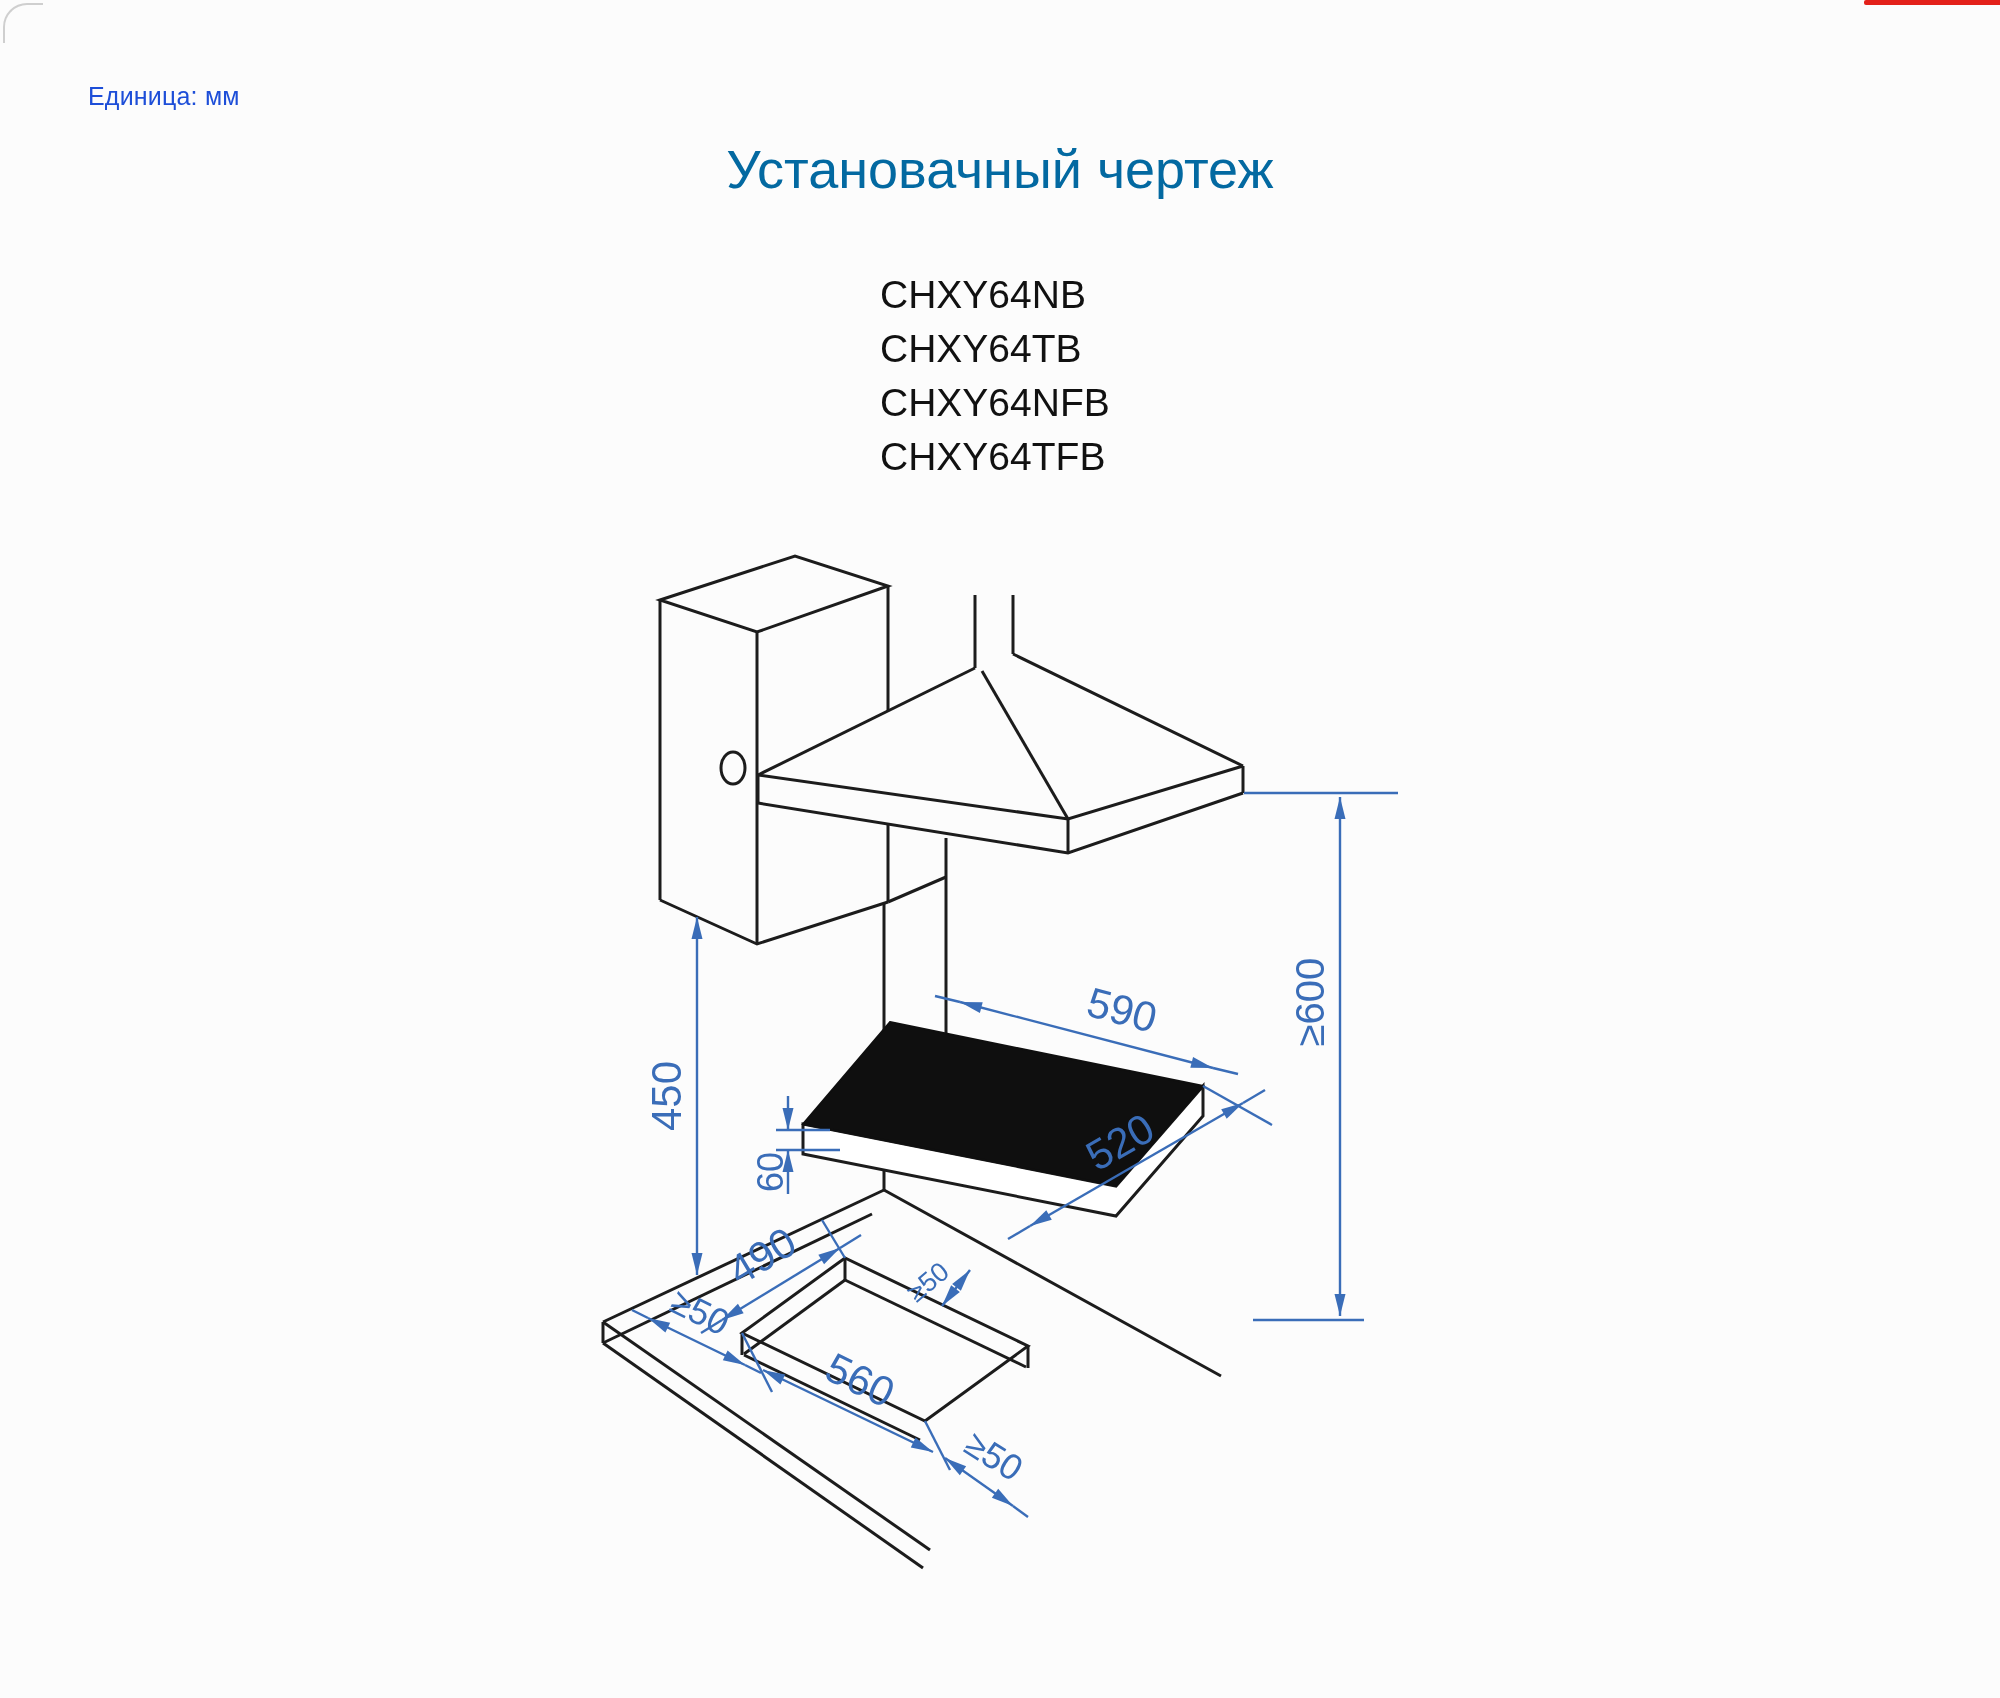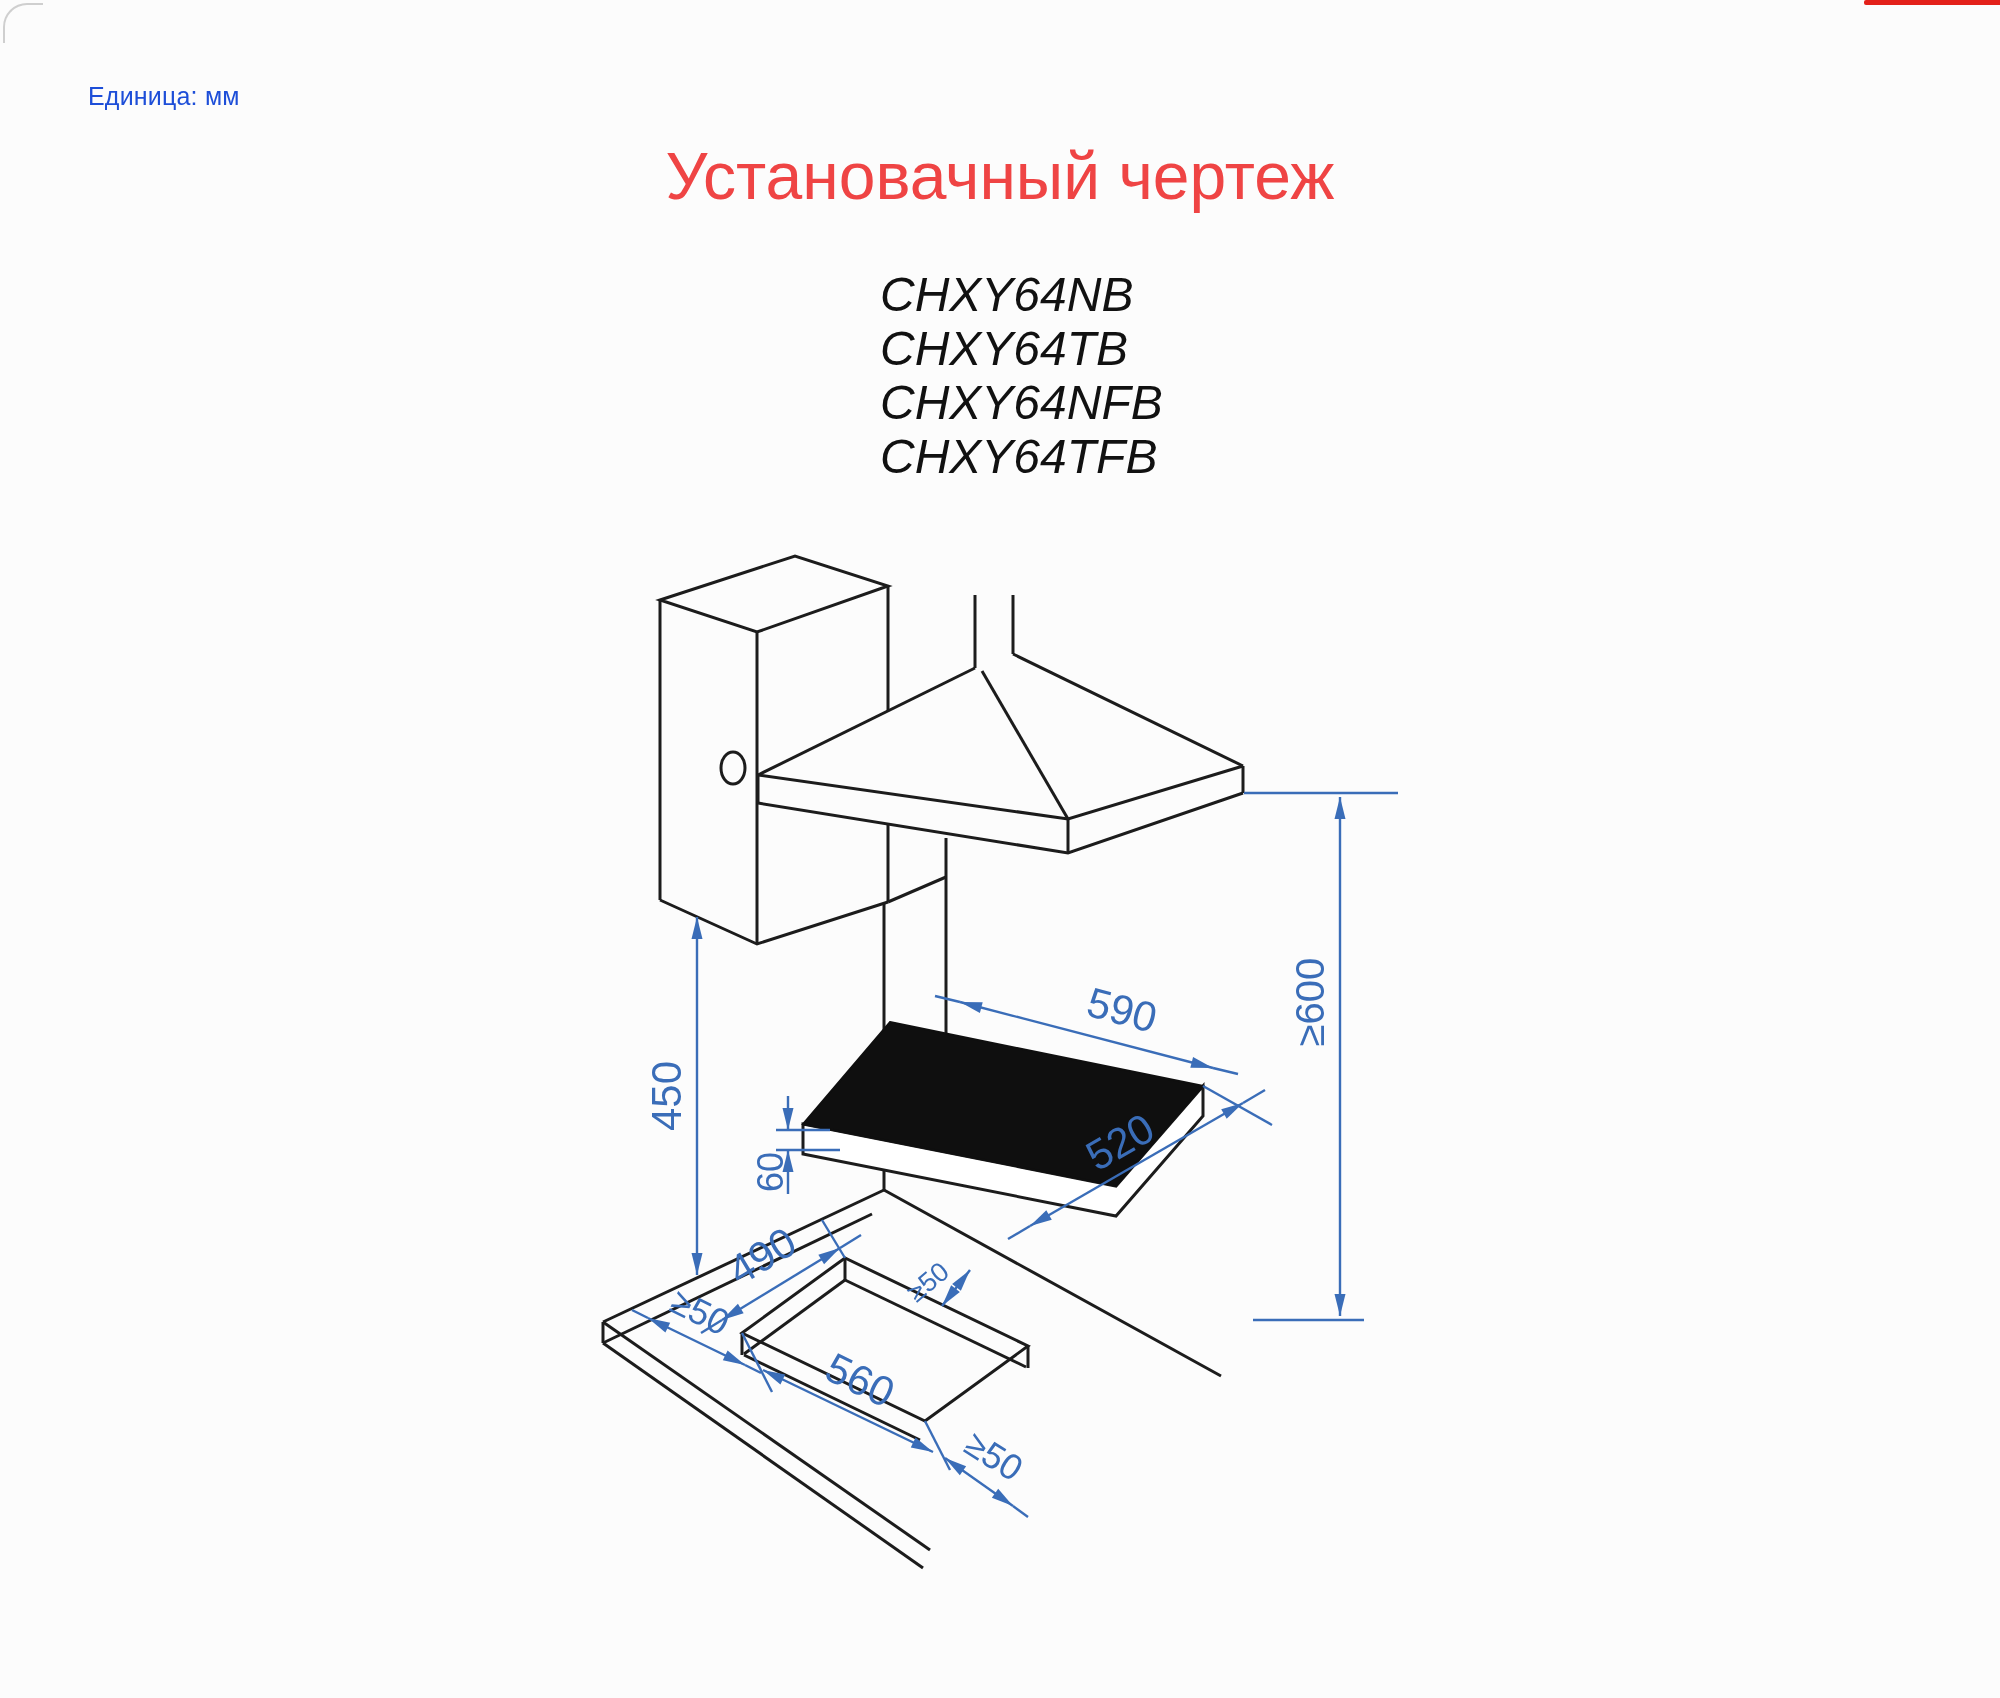--- a/index.html
+++ b/index.html
@@ -17,25 +17,25 @@
   .red-bar{
     position:absolute;top:0;left:1864px;width:136px;height:5px;
     border-radius:2px 0 0 2px;
   }
   .unit-label{
     position:absolute;left:88px;top:82px;
     font-size:25px;letter-spacing:0.2px;color:#1d4ed8;
   }
   .page-title{
     position:absolute;left:0;top:138px;width:2000px;
-    text-align:center;font-size:66px;color:#ef4444;
+    text-align:center;font-size:54px;color:#0369a1;
   }
   .model-list{
     position:absolute;left:880px;top:268px;
-    font-size:48px;line-height:54px;color:#111;font-style:italic;
+    font-size:39px;line-height:54px;color:#111;
   }
   svg text{font-family:"Liberation Sans", sans-serif;}
   .dim-text{fill:#3a6db8;}
 </style>
 </head>
 <body>
 
 <div class="corner-arc"></div>
 <div class="red-bar" style="background:#e3211a"></div>
 

